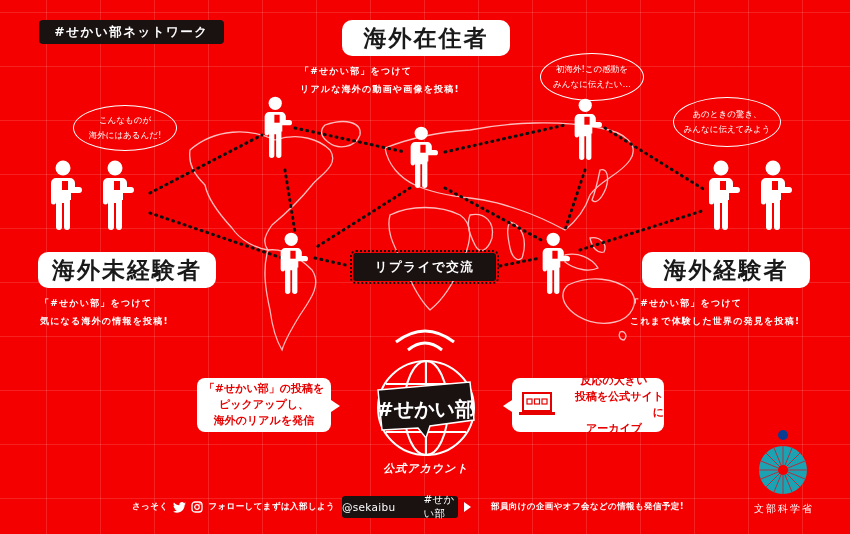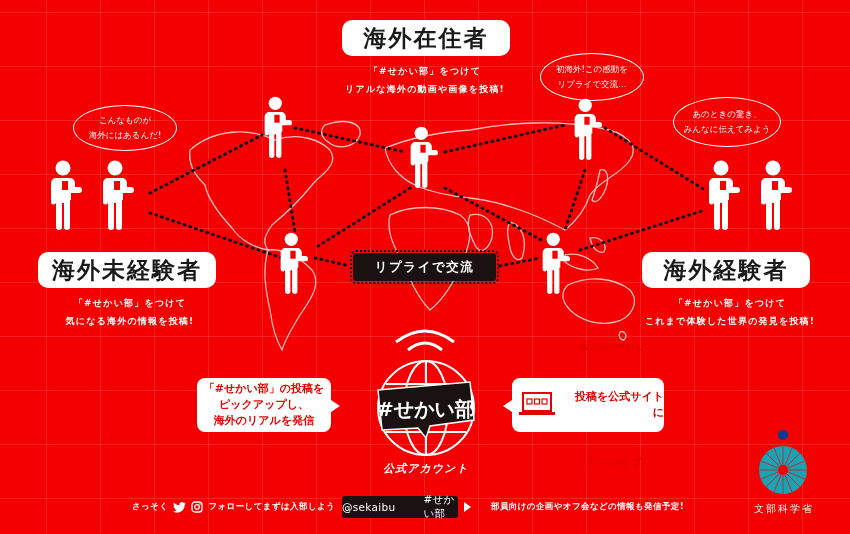--- a/index.html
+++ b/index.html
@@ -24,21 +24,21 @@
     background: #1a1111; color: #fff; border-radius: 4px;
     font-size: 12.5px; font-weight: bold; letter-spacing: 1.5px;
     display: flex; align-items: center; justify-content: center;
   }
   .group-title {
     background: #fff; color: #1a1a1a; border-radius: 10px;
     font-weight: bold; font-size: 23px; letter-spacing: 2px;
     display: flex; align-items: center; justify-content: center;
   }
   .desc {
-    color: #fff; font-size: 9px; font-weight: bold; text-align: center;
+    color: #fff; font-size: 9px; font-weight: bold; text-align: left;
     letter-spacing: 1.2px; line-height: 18px;
   }
   .speech {
     border: 1.5px solid #fff; border-radius: 50%;
     color: #fff; font-size: 8.5px; text-align: center; line-height: 15px;
     display: flex; align-items: center; justify-content: center; flex-direction: column;
   }
   .reply-badge {
     left: 353px; top: 253px; width: 143px; height: 28px;
     background: #1a1111; color: #fff; font-size: 12.5px; font-weight: bold;
@@ -98,20 +98,21 @@
       <line x1="410" y1="188" x2="315" y2="248"></line>
       <line x1="445" y1="188" x2="545" y2="242"></line>
       <line x1="585" y1="170" x2="565" y2="230"></line>
       <line x1="605" y1="128" x2="705" y2="190"></line>
       <line x1="580" y1="250" x2="705" y2="210"></line>
       <line x1="315" y1="258" x2="350" y2="266"></line>
       <line x1="500" y1="266" x2="540" y2="258"></line>
     </g>
   </svg>
 
+  <div class="abs network-tag">#せかい部ネットワーク</div>
 
   <div class="abs group-title" style="left:342px;top:20px;width:168px;height:36px;">海外在住者</div>
   <div class="abs desc" style="left:300px;top:62px;width:250px;">
     <div>「#せかい部」をつけて</div>
     <div>リアルな海外の動画や画像を投稿!</div>
   </div>
 
   <div class="abs group-title" style="left:38px;top:252px;width:178px;height:36px;">海外未経験者</div>
   <div class="abs desc" style="left:40px;top:294px;width:180px;">
     <div>「#せかい部」をつけて</div>
@@ -127,21 +128,21 @@
     <div>「#せかい部」をつけて</div>
     <div>これまで体験した世界の発見を投稿!</div>
   </div>
   <div class="abs speech" style="left:673px;top:97px;width:108px;height:50px;">
     <div>あのときの驚き、</div>
     <div>みんなに伝えてみよう</div>
   </div>
 
   <div class="abs speech" style="left:540px;top:53px;width:104px;height:48px;">
     <div>初海外!この感動を</div>
-    <div>リプライで交流…</div>
+    <div>みんなに伝えたい…</div>
   </div>
 
   <svg width="0" height="0" style="position:absolute">
     <defs>
       <symbol id="person" viewBox="0 0 34 72">
         <circle cx="15" cy="8" r="7.5" fill="#fff"></circle>
         <path d="M6,18 h16 a5,5 0 0 1 5,5 v4 h4 a3,3 0 0 1 0,6 h-8 v-2 h-0 v9 l-1,0 v27 a3,3 0 0 1 -6,0 v-24 h-2 v24 a3,3 0 0 1 -6,0 v-27 l0,0 v-8 v10 a2.5,2.5 0 0 1 -5,0 v-19 a5,5 0 0 1 5,-5 z" fill="#fff"></path>
         <rect x="14" y="21" width="6" height="9" fill="#f50000"></rect>
       </symbol>
     </defs>
@@ -195,21 +196,21 @@
   </svg>
   <div class="abs official-label">公式アカウント</div>
 
   <div class="abs card" style="left:197px;top:378px;width:134px;height:54px;">
     <div>「#せかい部」の投稿を</div>
     <div>ピックアップし、</div>
     <div>海外のリアルを発信</div>
   </div>
   <div class="abs" style="left:331px;top:400px;width:0;height:0;border-top:6px solid transparent;border-bottom:6px solid transparent;border-left:9px solid #fff;"></div>
 
-  <div class="abs card" style="left:512px;top:378px;width:152px;height:54px;padding-left:52px;gap:34px;">
+  <div class="abs card" style="left:512px;top:378px;width:152px;height:54px;padding-left:52px;">
     <div>反応の大きい</div>
     <div>投稿を公式サイトに</div>
     <div>アーカイブ</div>
   </div>
   <div class="abs" style="left:503px;top:400px;width:0;height:0;border-top:6px solid transparent;border-bottom:6px solid transparent;border-right:9px solid #fff;"></div>
   <svg class="abs" style="left:519px;top:391px" width="36" height="26">
     <rect x="4" y="2" width="28" height="18" fill="none" stroke="#e60000" stroke-width="2"></rect>
     <rect x="8" y="8" width="5" height="5" fill="none" stroke="#e60000" stroke-width="1.2"></rect>
     <rect x="15.5" y="8" width="5" height="5" fill="none" stroke="#e60000" stroke-width="1.2"></rect>
     <rect x="23" y="8" width="5" height="5" fill="none" stroke="#e60000" stroke-width="1.2"></rect>

